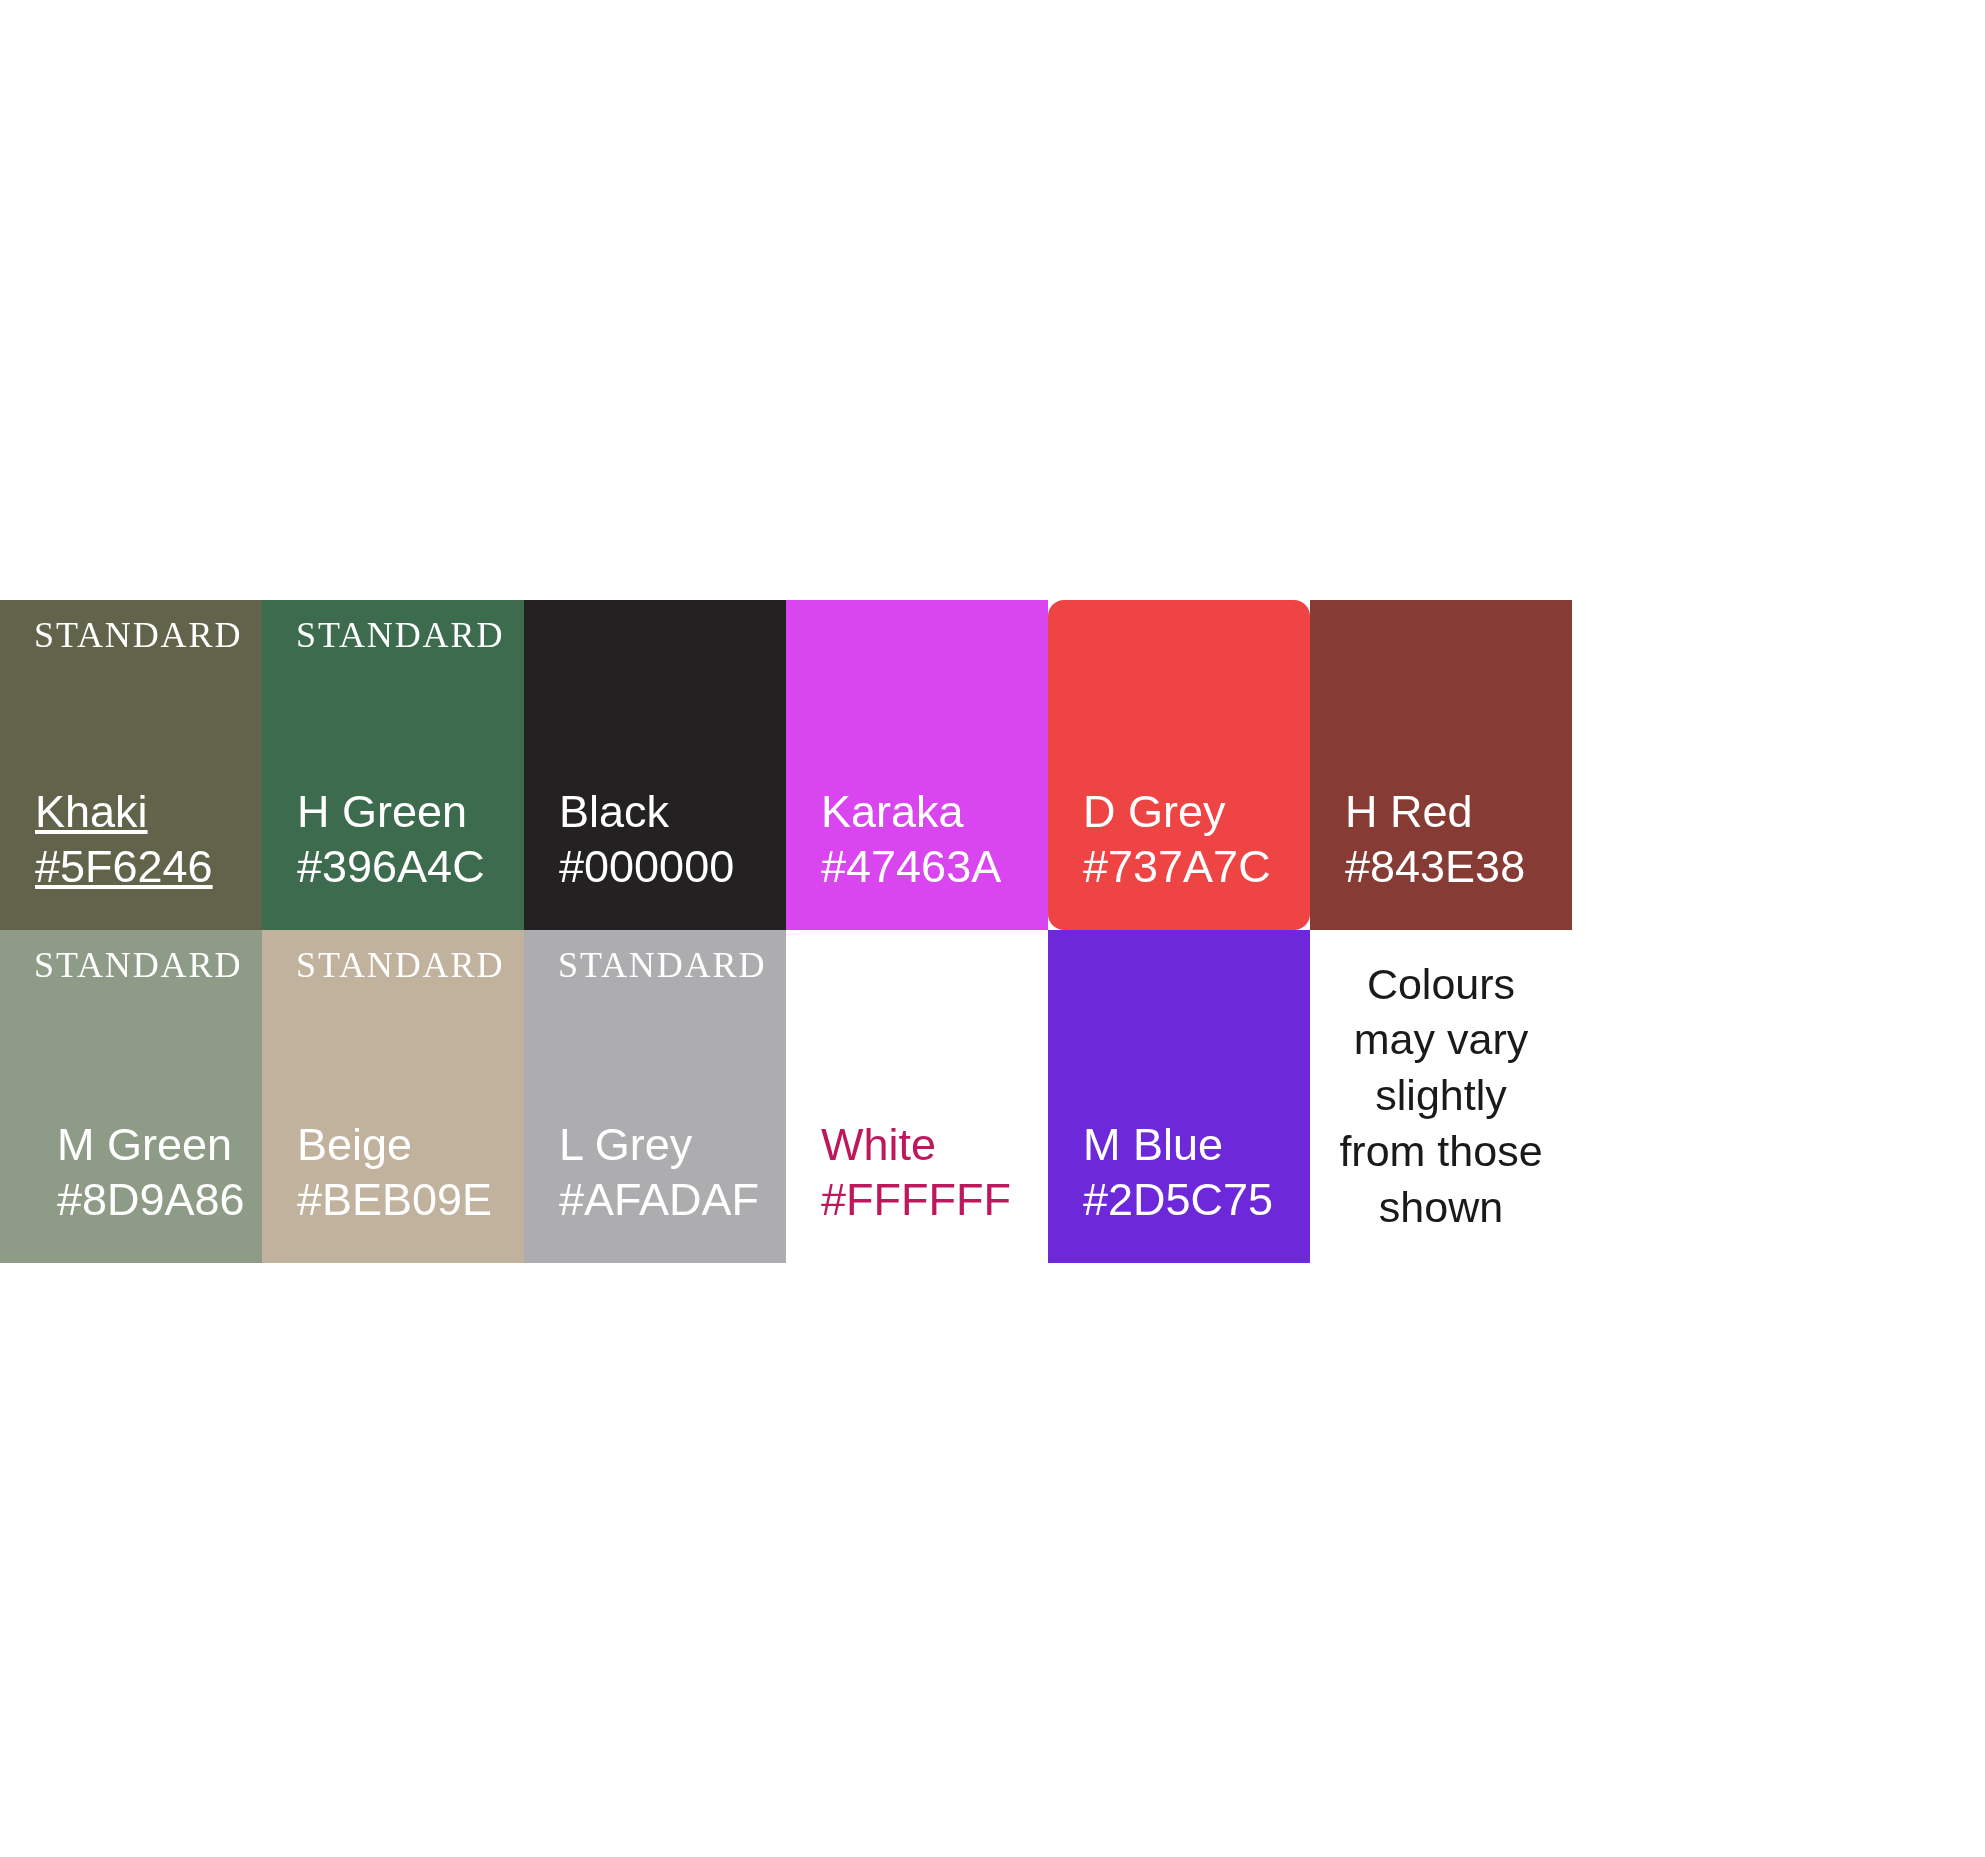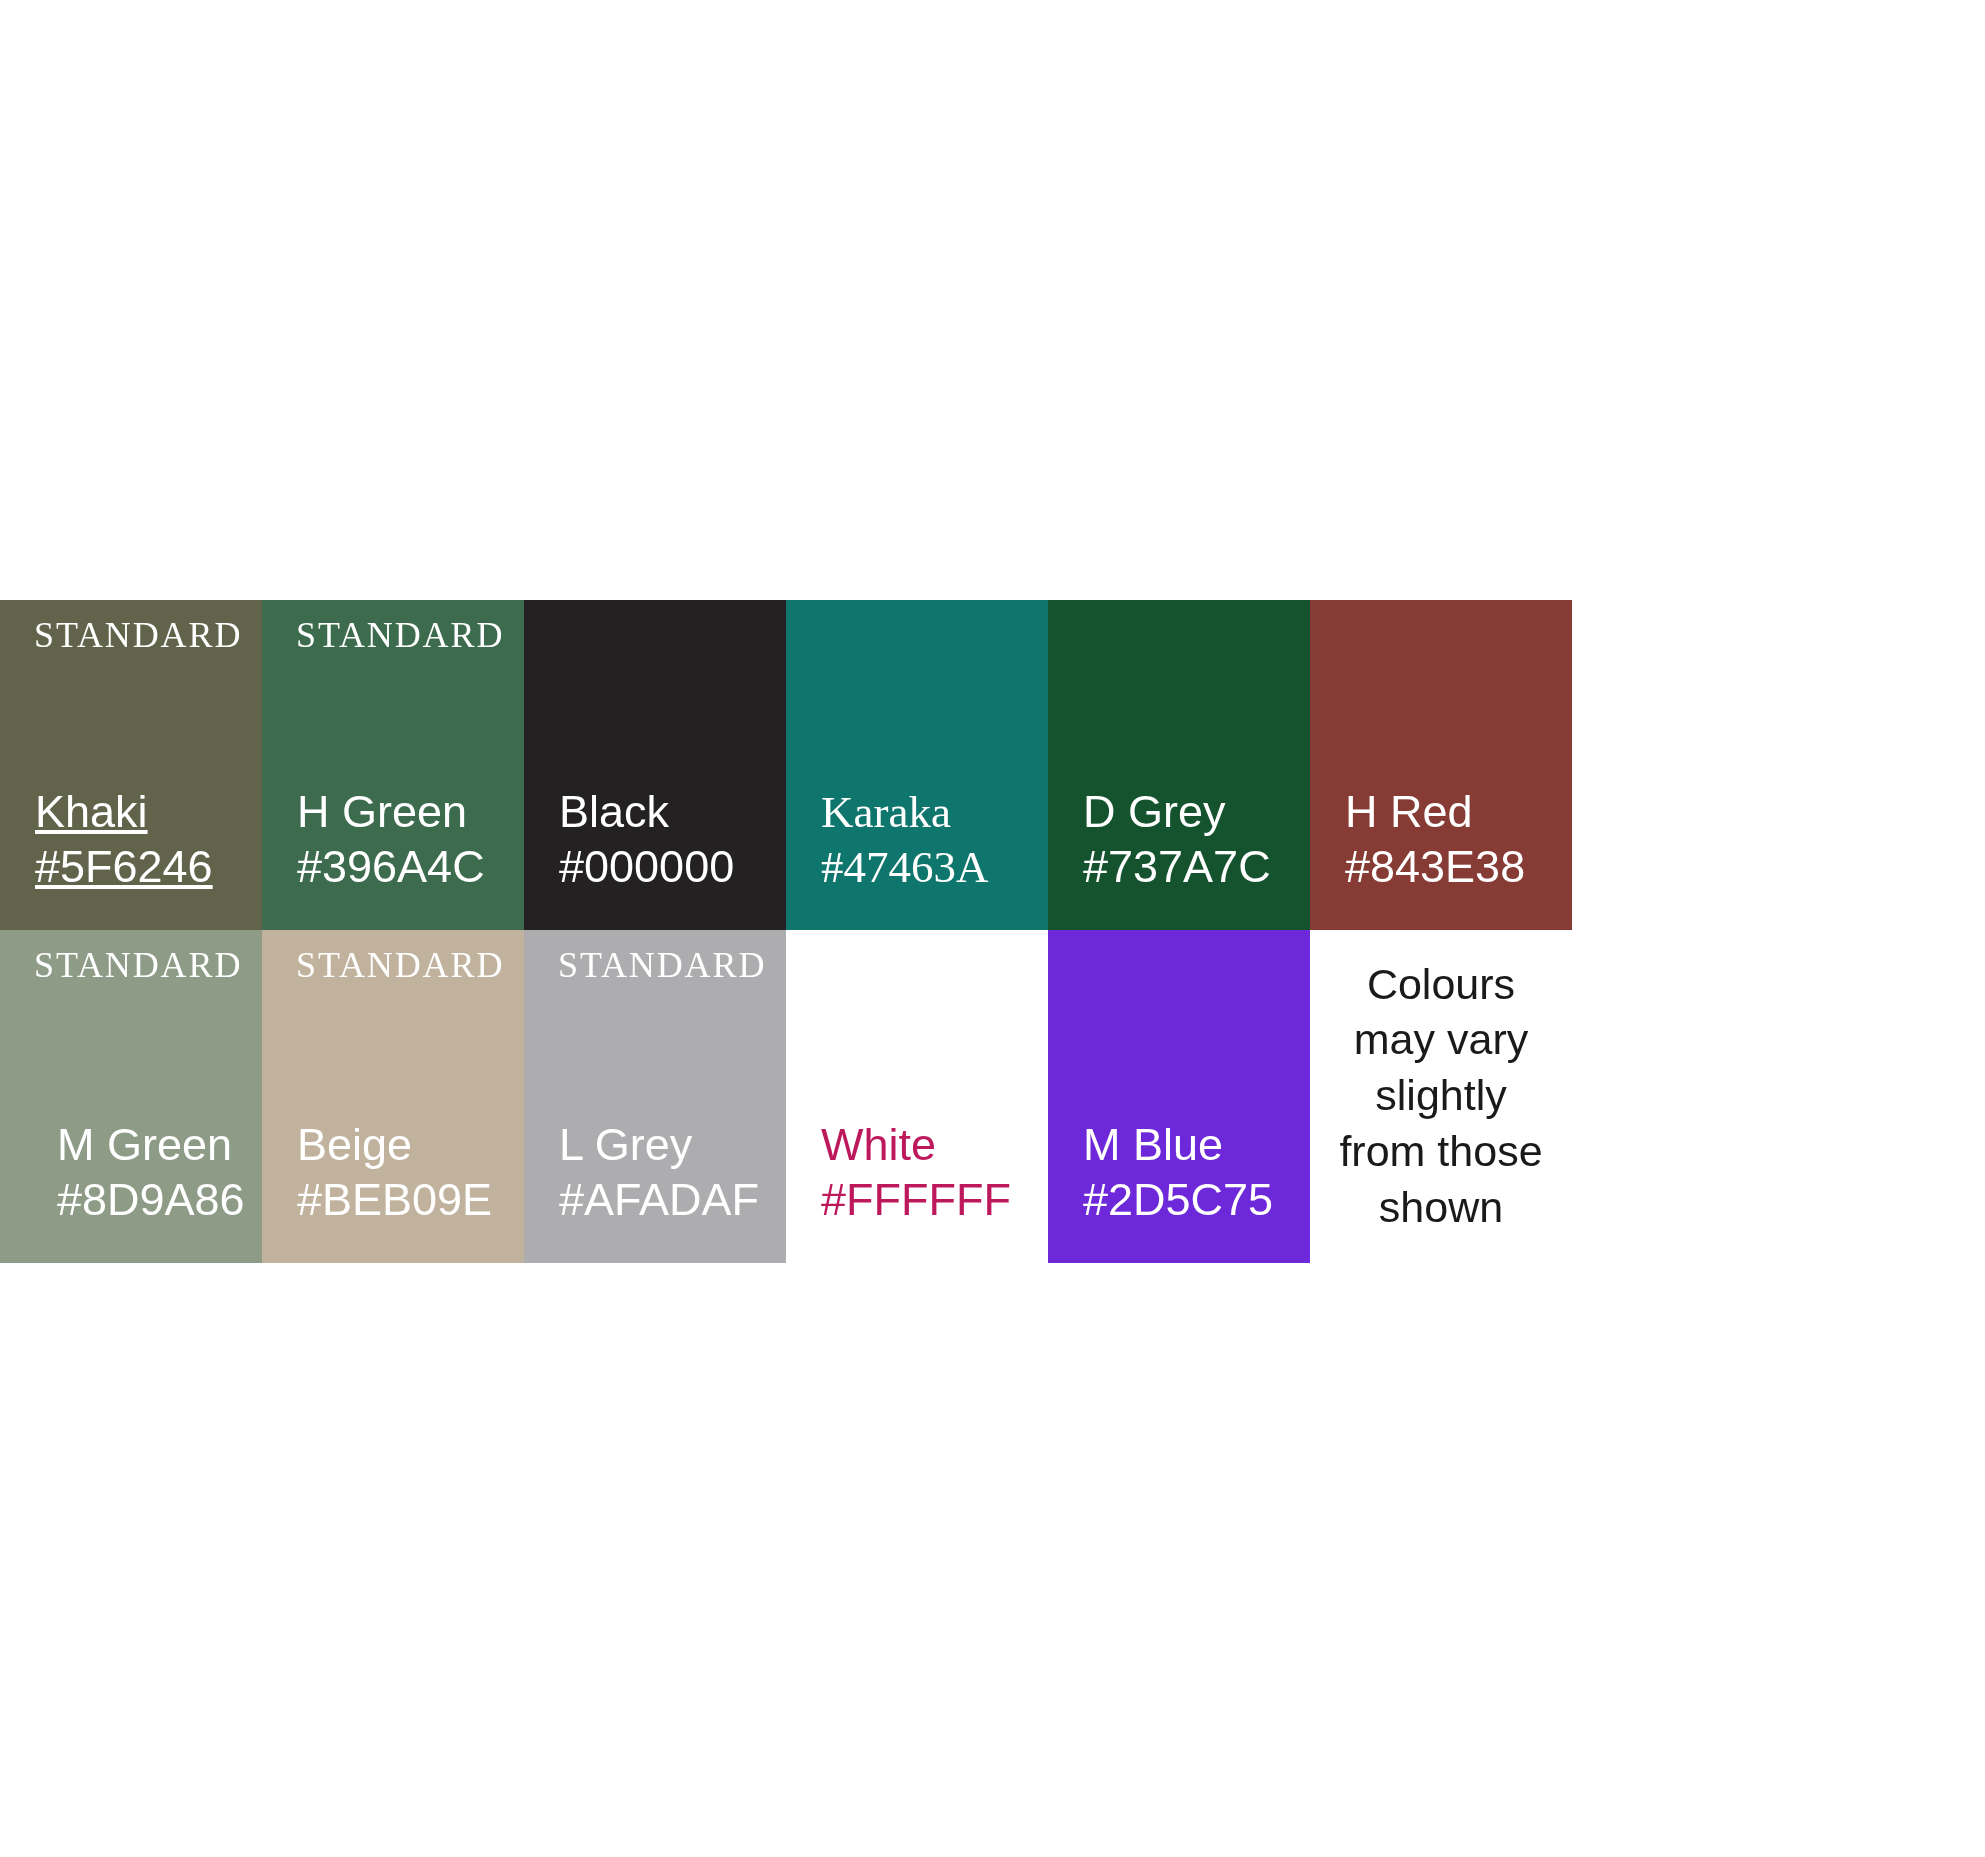--- a/index.html
+++ b/index.html
@@ -106,28 +106,28 @@
       </span>
     </div>
 
     <div class="swatch" style="background: rgb(35, 33, 33);">
       <span class="swatch-text" style="color: rgb(255, 255, 255);">
         <span class="swatch-name">Black</span>
         <span class="swatch-hex">#000000</span>
       </span>
     </div>
 
-    <div class="swatch" style="background: #0f766e; font-family: Liberation Serif, serif;">
+    <div class="swatch" style="background: #d946ef;">
       <span class="swatch-text" style="color: rgb(255, 255, 255);">
         <span class="swatch-name">Karaka</span>
         <span class="swatch-hex">#47463A</span>
       </span>
     </div>
 
-    <div class="swatch" style="background: #14532d;">
+    <div class="swatch" style="background: #ef4444; border-radius: 16px;">
       <span class="swatch-text" style="color: rgb(255, 255, 255);">
         <span class="swatch-name">D Grey</span>
         <span class="swatch-hex">#737A7C</span>
       </span>
     </div>
 
     <div class="swatch" style="background: rgb(134, 59, 53);">
       <span class="swatch-text" style="color: rgb(255, 255, 255);">
         <span class="swatch-name">H Red</span>
         <span class="swatch-hex">#843E38</span>

